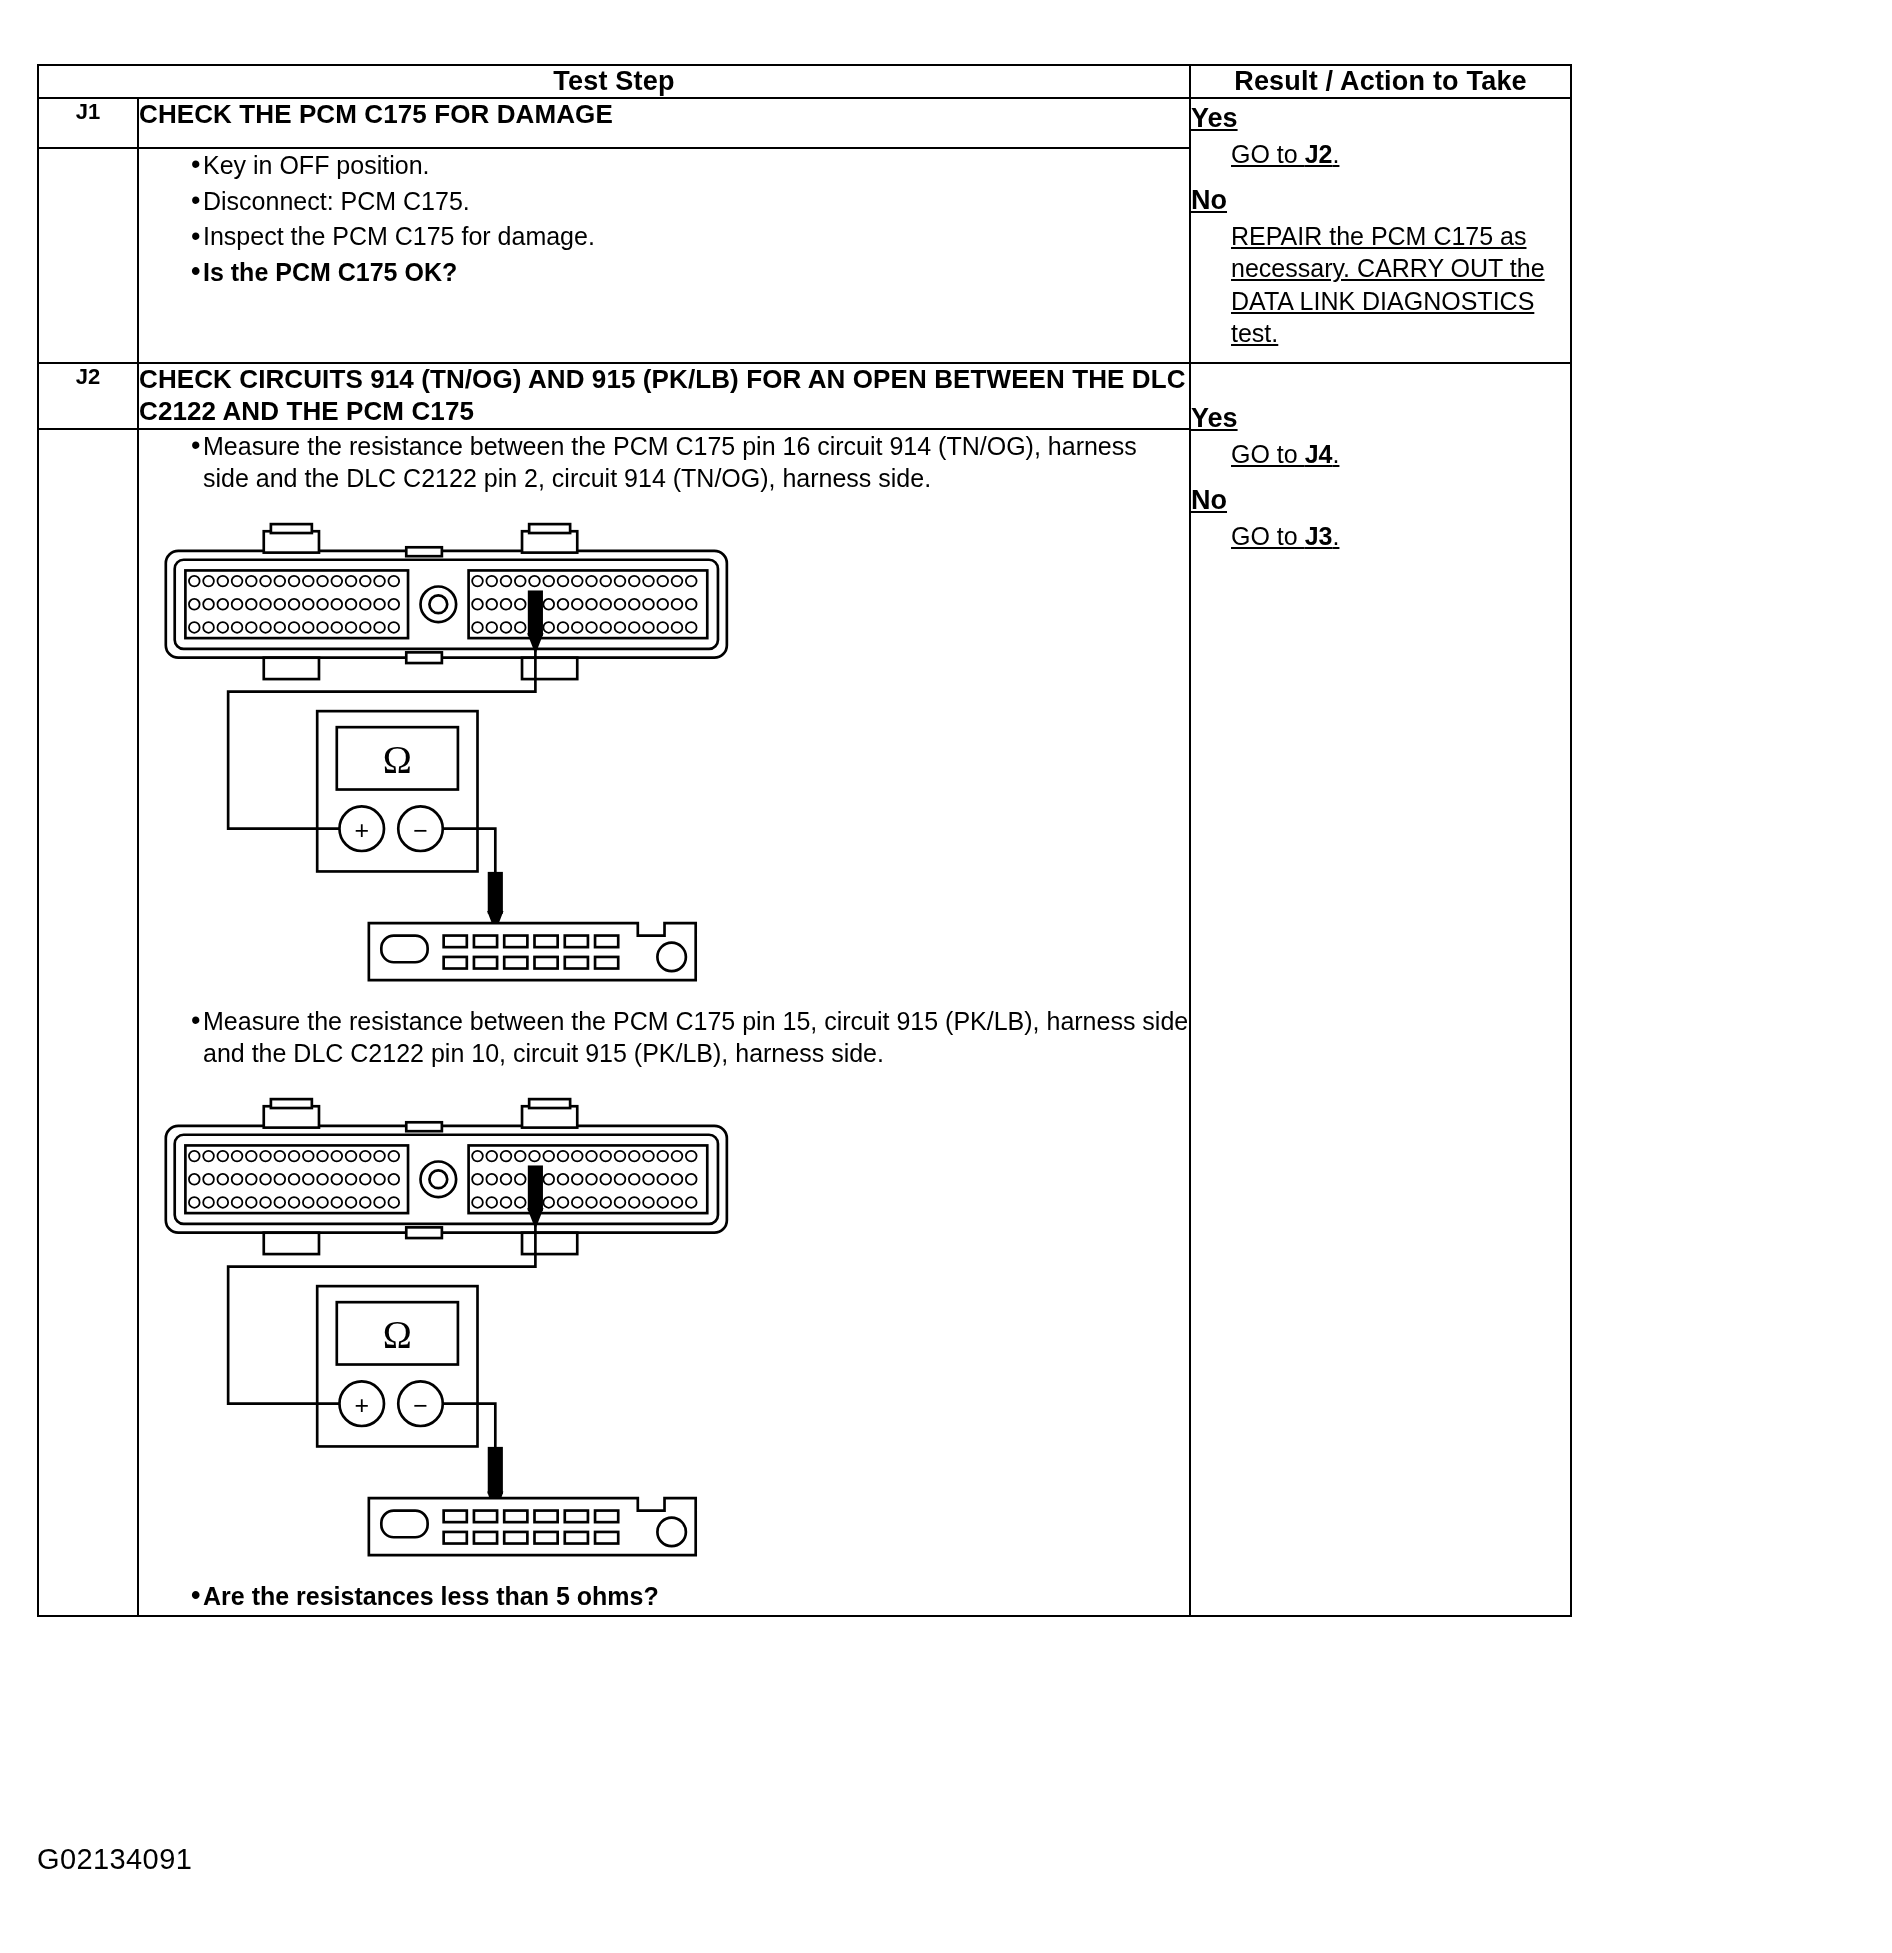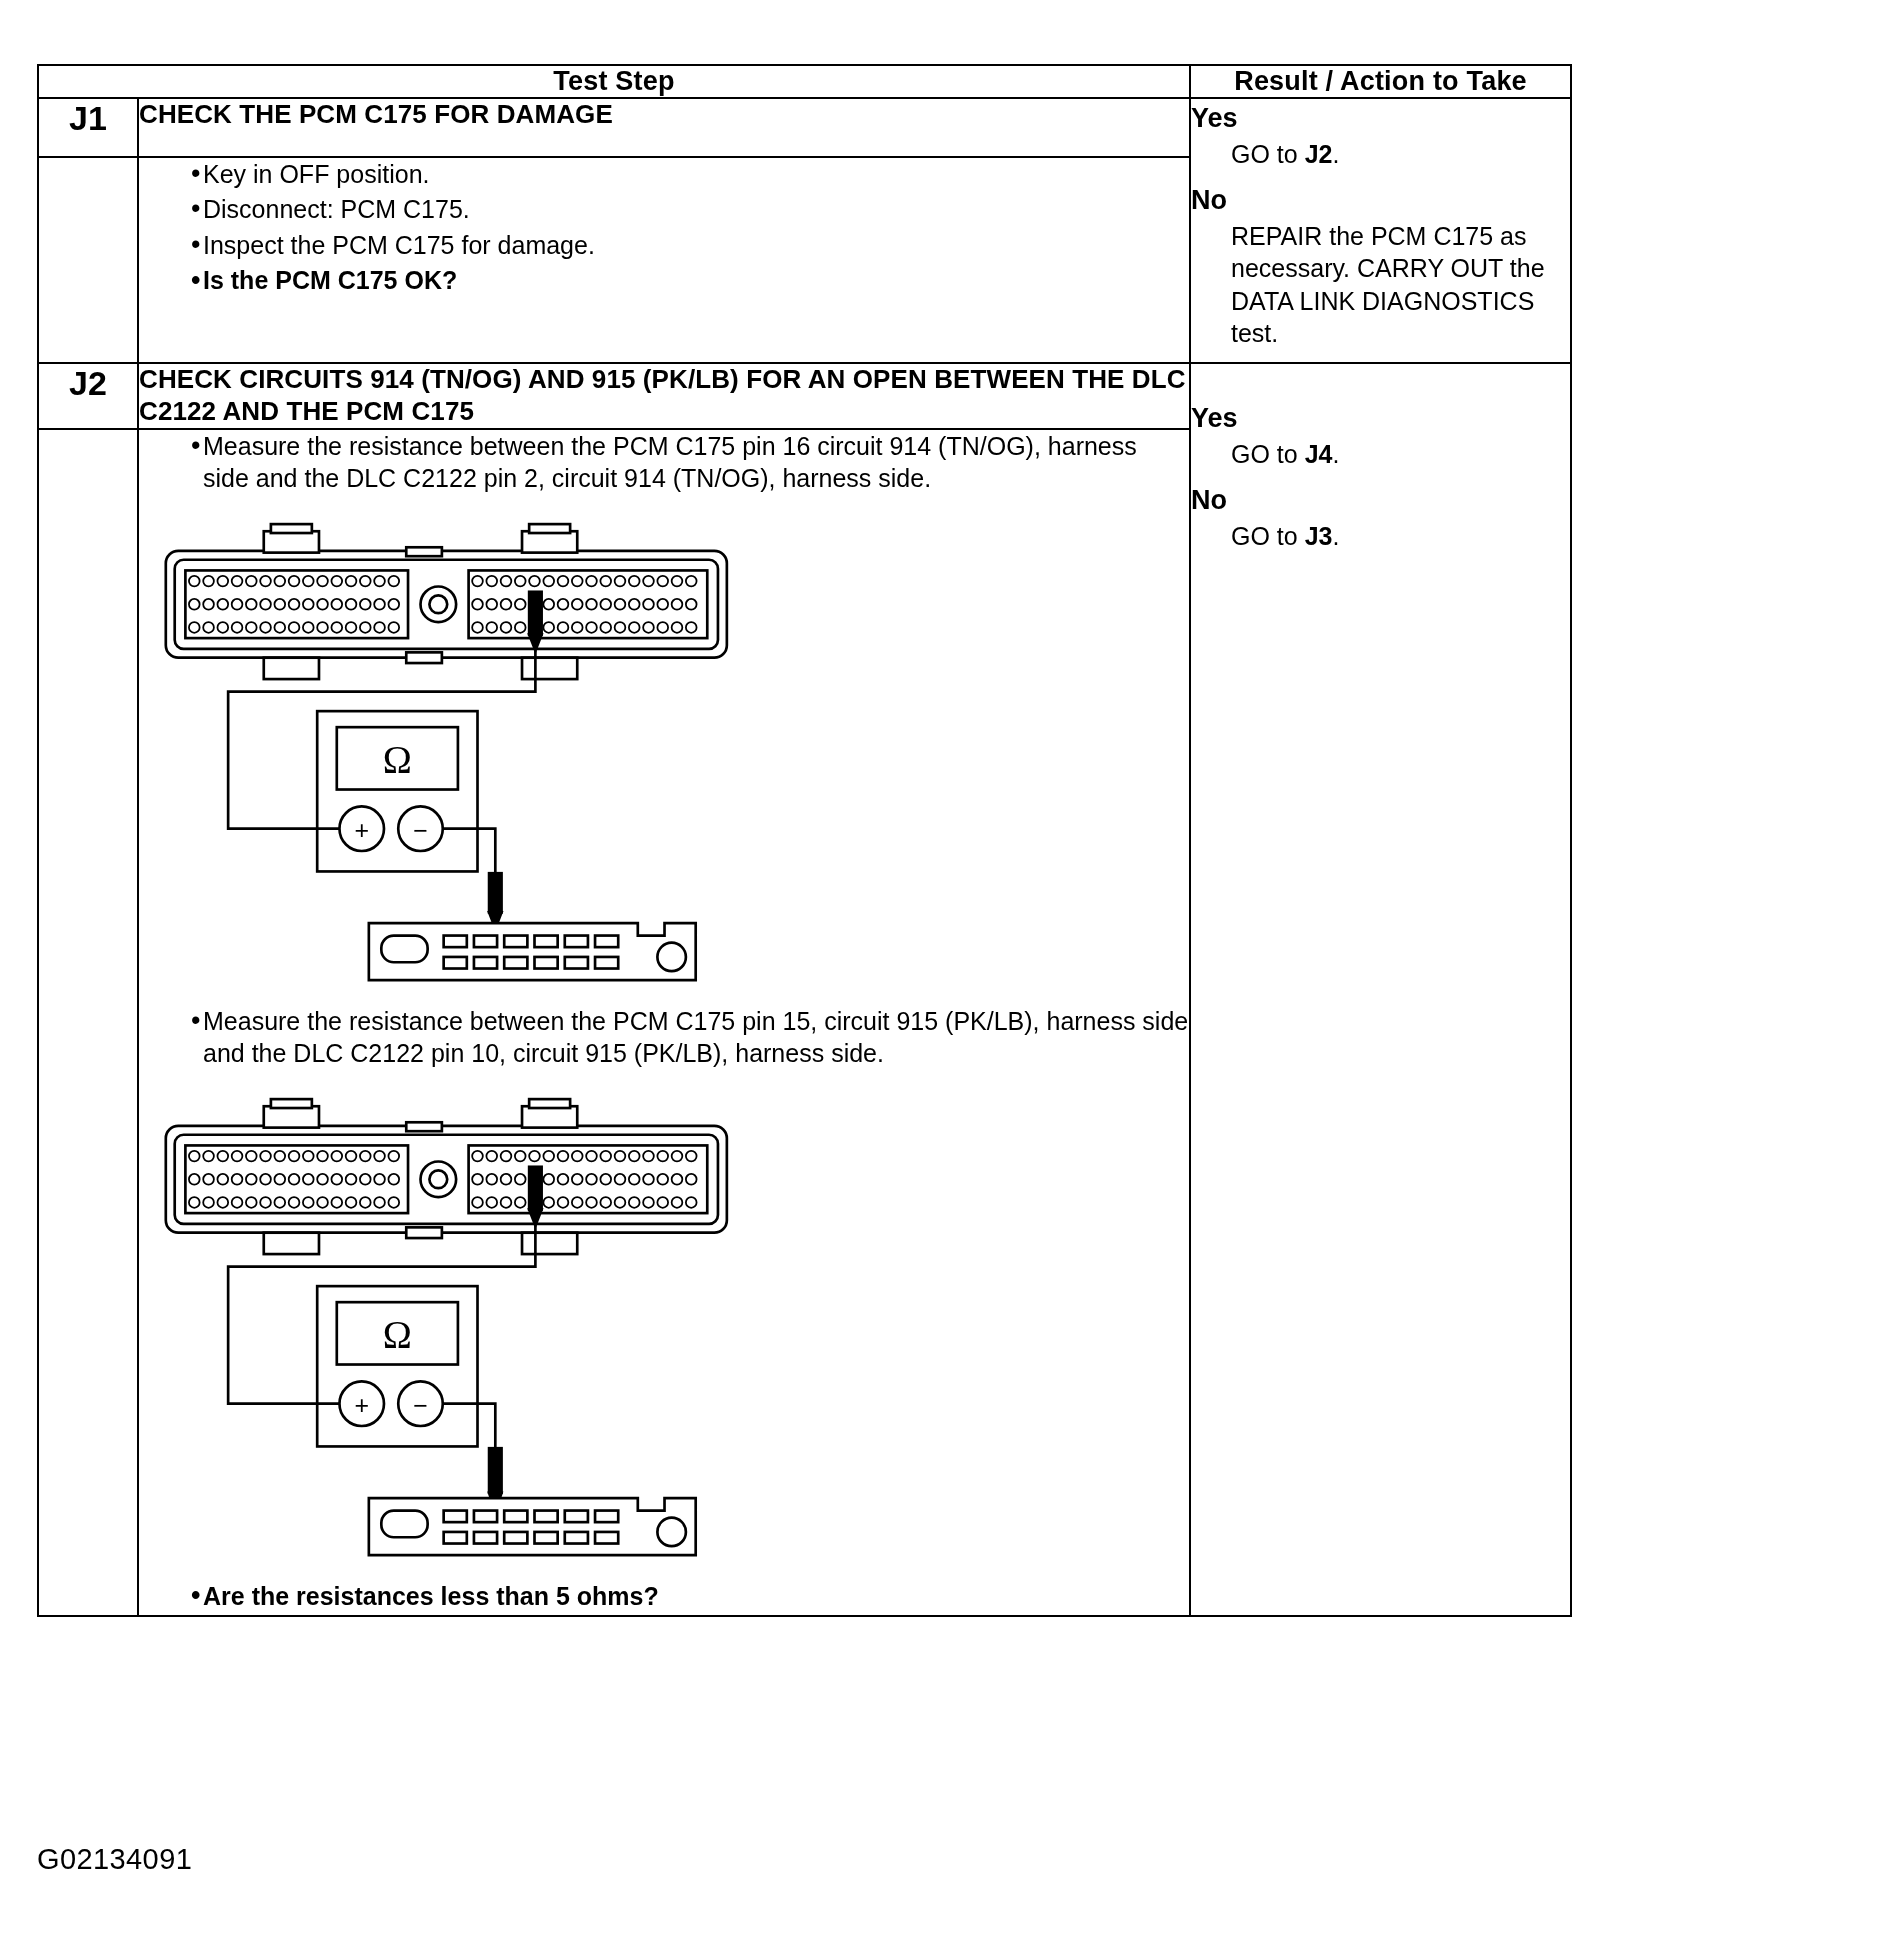--- a/index.html
+++ b/index.html
@@ -41,21 +41,21 @@
     text-align: center;
     font-size: 27px;
     font-weight: bold;
     padding: 10.7px 0 12.5px 0;
     letter-spacing: 0.2px;
   }
   .nb-top  { border-top: none !important; }
 
   .step-id {
     text-align: center;
-    font-size: 34px;
+    font-size: 22px;
     font-weight: bold;
     padding: 9px 0 0 0;
   }
   .step-title {
     font-size: 26px;
     font-weight: bold;
     padding: 9px 12.5px 9px 14.3px;
     line-height: 1.22;
     letter-spacing: 0.1px;
   }
@@ -86,21 +86,21 @@
   .res-cell {
     padding: 19.6px 12.5px 16px 18px;
     font-size: 25px;
     line-height: 1.3;
   }
   .res-word {
     font-weight: bold;
     font-size: 27px;
     margin-top: 1.8px;
   }
-  .res-line { margin-bottom: 12.5px; }
+  .res-line { margin-bottom: 12.5px; text-decoration: underline; }
   .res-line .b { font-weight: bold; }
   .res-sub { margin-top: 1.8px; margin-left: 40px; }
 
   .figure {
     margin: 23px 0 16px 0;
     text-align: left;
   }
   .figure svg { display: block; }
 
   .doc-code {

